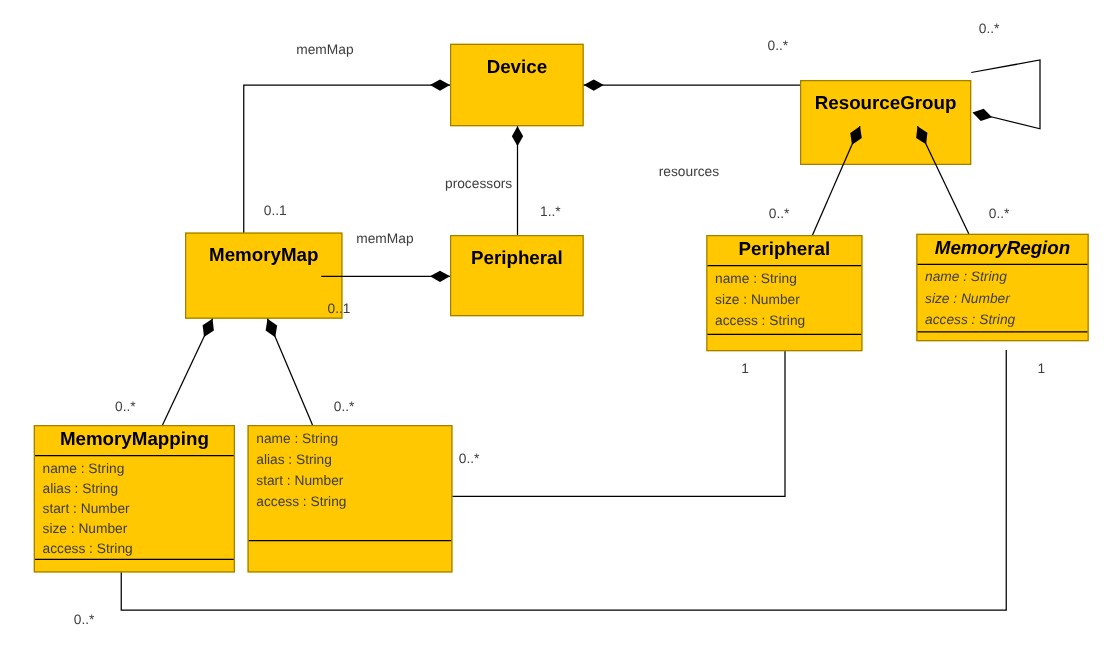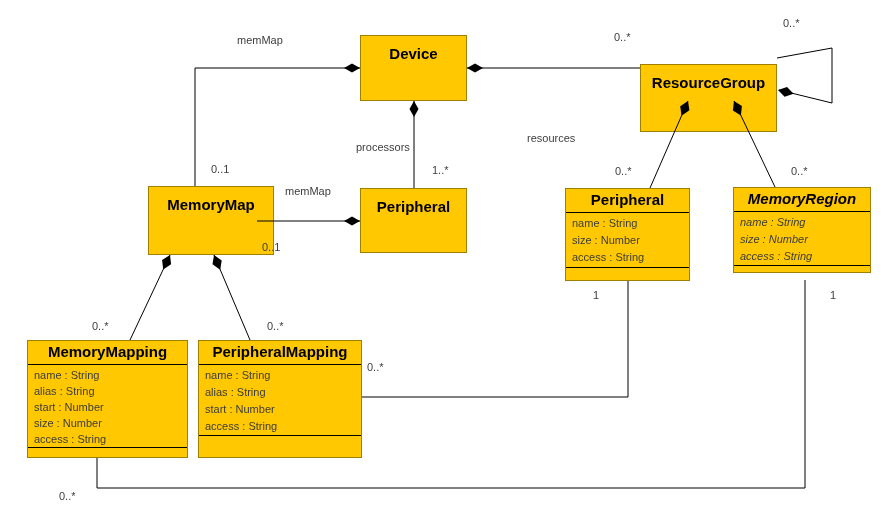--- a/index.html
+++ b/index.html
@@ -74,21 +74,20 @@
       <div class="attr">name : String</div>
       <div class="attr">alias : String</div>
       <div class="attr">start : Number</div>
       <div class="attr">size : Number</div>
       <div class="attr">access : String</div>
     </div>
     <div class="c-empty" style="height:11px;"></div>
   </div>
 
   <div class="uml-class comp" style="left:198px;top:340px;width:164px;height:118px;">
-    <div class="c-title title">PeripheralMapping</div>
     <div class="c-attrs">
       <div class="attr">name : String</div>
       <div class="attr">alias : String</div>
       <div class="attr">start : Number</div>
       <div class="attr">access : String</div>
     </div>
     <div class="c-empty" style="height:24px;"></div>
   </div>
 
   <svg class="overlay" width="888" height="521" viewBox="0 0 888 521">

